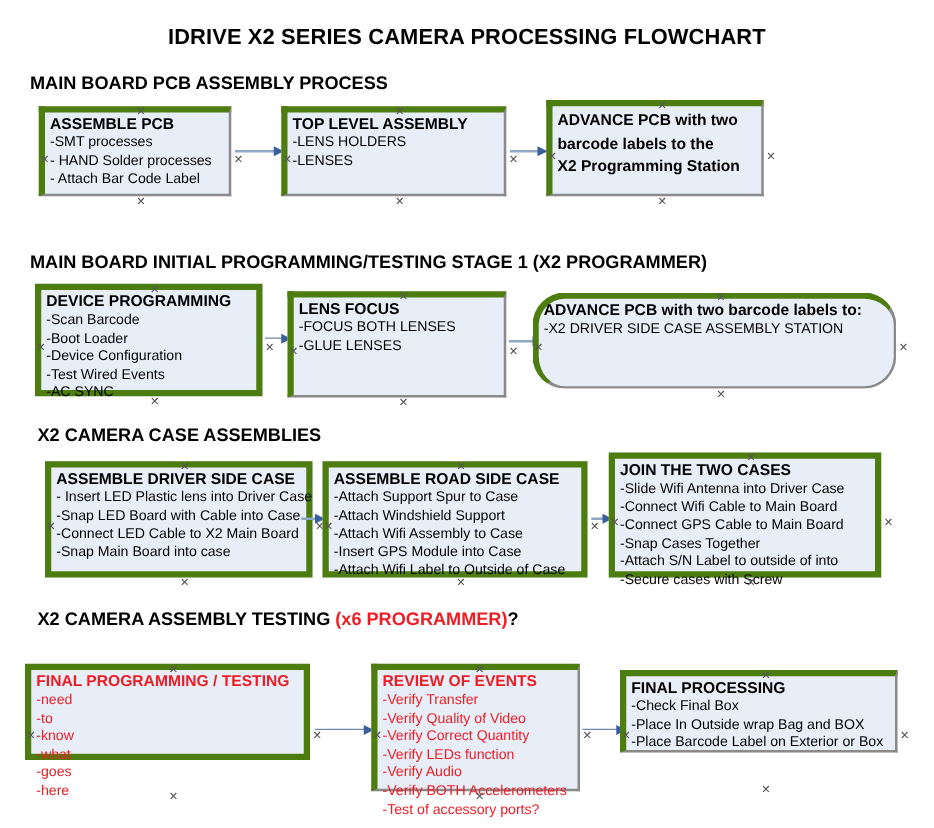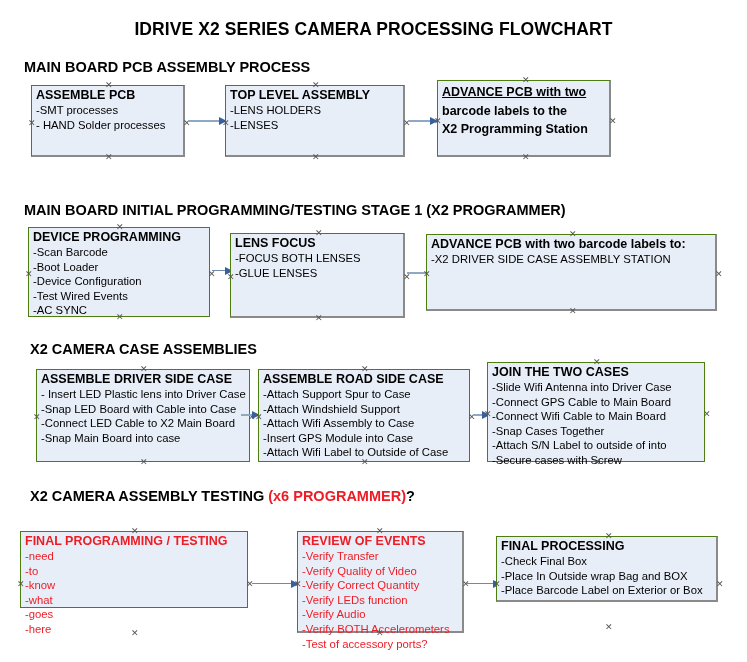--- a/index.html
+++ b/index.html
@@ -36,21 +36,21 @@
     white-space: nowrap;
   }
   .section-title .red {
     color: #ee1c25;
   }
 
   
   .box {
     position: absolute;
     background: #e8eef8;
-    border: 1px solid #4d7c0f;
+    border: 5px solid #4d7c0f;
     box-sizing: border-box;
     overflow: visible;
   }
   .box.shadowed {
     border-right: 2px solid #8a8a8a;
     border-bottom: 2px solid #8a8a8a;
   }
   .box-inner {
     position: absolute;
     left: 4px;
@@ -115,20 +115,21 @@
 
 <div class="section-title" style="left:24px; top:59px;">
   <span>MAIN BOARD PCB ASSEMBLY PROCESS</span>
 </div>
 
 <div class="box shadowed" style="left:31px; top:85px; width:154px; height:72px;">
   <div class="box-inner">
     <div class="box-title">ASSEMBLE PCB</div>
     <div class="box-line">-SMT processes</div>
     <div class="box-line">- HAND Solder processes</div>
+    <div class="box-line">- Attach Bar Code Label</div>
   </div>
   <span class="handle" style="left:73px; top:-4px;"></span>
   <span class="handle" style="left:-4px; top:34px;"></span>
   <span class="handle" style="left:151px; top:34px;"></span>
   <span class="handle" style="left:73px; top:68px;"></span>
 </div>
 
 <div class="arrow" style="left:188px; top:120px; width:38px;"></div>
 
 <div class="box shadowed" style="left:225px; top:85px; width:180px; height:72px;">
@@ -140,21 +141,21 @@
   <span class="handle" style="left:86px; top:-4px;"></span>
   <span class="handle" style="left:-4px; top:34px;"></span>
   <span class="handle" style="left:177px; top:34px;"></span>
   <span class="handle" style="left:86px; top:68px;"></span>
 </div>
 
 <div class="arrow" style="left:408px; top:120px; width:29px;"></div>
 
 <div class="box shadowed" style="left:437px; top:80px; width:174px; height:77px;">
   <div class="box-inner allboldwrap">
-    <div class="box-title" style="line-height:18.5px;text-decoration:underline;">ADVANCE PCB with two</div>
+    <div class="box-title" style="line-height:18.5px;">ADVANCE PCB with two</div>
     <div class="box-title" style="line-height:18.5px;">barcode labels to the</div>
     <div class="box-title" style="line-height:18.5px;"> X2 Programming Station</div>
   </div>
   <span class="handle" style="left:84px; top:-4px;"></span>
   <span class="handle" style="left:-4px; top:37px;"></span>
   <span class="handle" style="left:171px; top:37px;"></span>
   <span class="handle" style="left:84px; top:73px;"></span>
 </div>
 
 <div class="section-title" style="left:24px; top:202px;">
@@ -185,21 +186,21 @@
     <div class="box-line">-GLUE LENSES</div>
   </div>
   <span class="handle" style="left:84px; top:-4px;"></span>
   <span class="handle" style="left:-4px; top:40px;"></span>
   <span class="handle" style="left:172px; top:40px;"></span>
   <span class="handle" style="left:84px; top:81px;"></span>
 </div>
 
 <div class="arrow" style="left:407px; top:272px; width:26px;"></div>
 
-<div class="box shadowed" style="left:426px; top:234px; width:291px; height:77px;">
+<div class="box shadowed" style="left:426px; top:234px; width:291px; height:77px;border-radius:26px;">
   <div class="box-inner">
     <div class="box-title">ADVANCE PCB with two barcode labels to:</div>
     <div class="box-line">-X2 DRIVER  SIDE  CASE  ASSEMBLY STATION</div>
   </div>
   <span class="handle" style="left:142px; top:-4px;"></span>
   <span class="handle" style="left:-4px; top:36px;"></span>
   <span class="handle" style="left:288px; top:36px;"></span>
   <span class="handle" style="left:142px; top:73px;"></span>
 </div>
 
@@ -237,22 +238,22 @@
   <span class="handle" style="left:209px; top:44px;"></span>
   <span class="handle" style="left:102px; top:89px;"></span>
 </div>
 
 <div class="arrow" style="left:473px; top:414px; width:16px;"></div>
 
 <div class="box" style="left:487px; top:362px; width:218px; height:100px;">
   <div class="box-inner">
     <div class="box-title">JOIN THE TWO CASES</div>
     <div class="box-line">-Slide Wifi Antenna into Driver Case</div>
+    <div class="box-line">-Connect Wifi Cable to Main Board</div>
     <div class="box-line">-Connect GPS Cable to Main Board</div>
-    <div class="box-line">-Connect Wifi Cable to Main Board</div>
     <div class="box-line">-Snap Cases Together</div>
     <div class="box-line">-Attach S/N Label to outside of into</div>
     <div class="box-line">-Secure cases with Screw</div>
   </div>
   <span class="handle" style="left:105px; top:-4px;"></span>
   <span class="handle" style="left:-4px; top:48px;"></span>
   <span class="handle" style="left:215px; top:48px;"></span>
   <span class="handle" style="left:105px; top:96px;"></span>
 </div>
 

